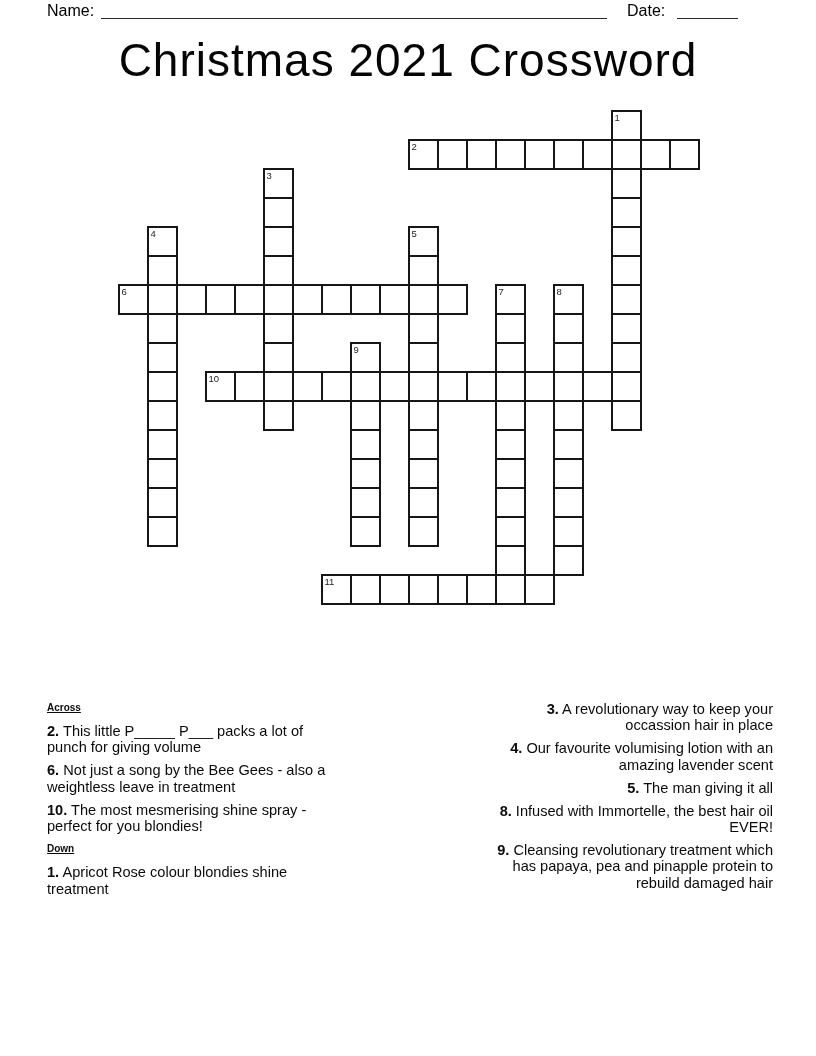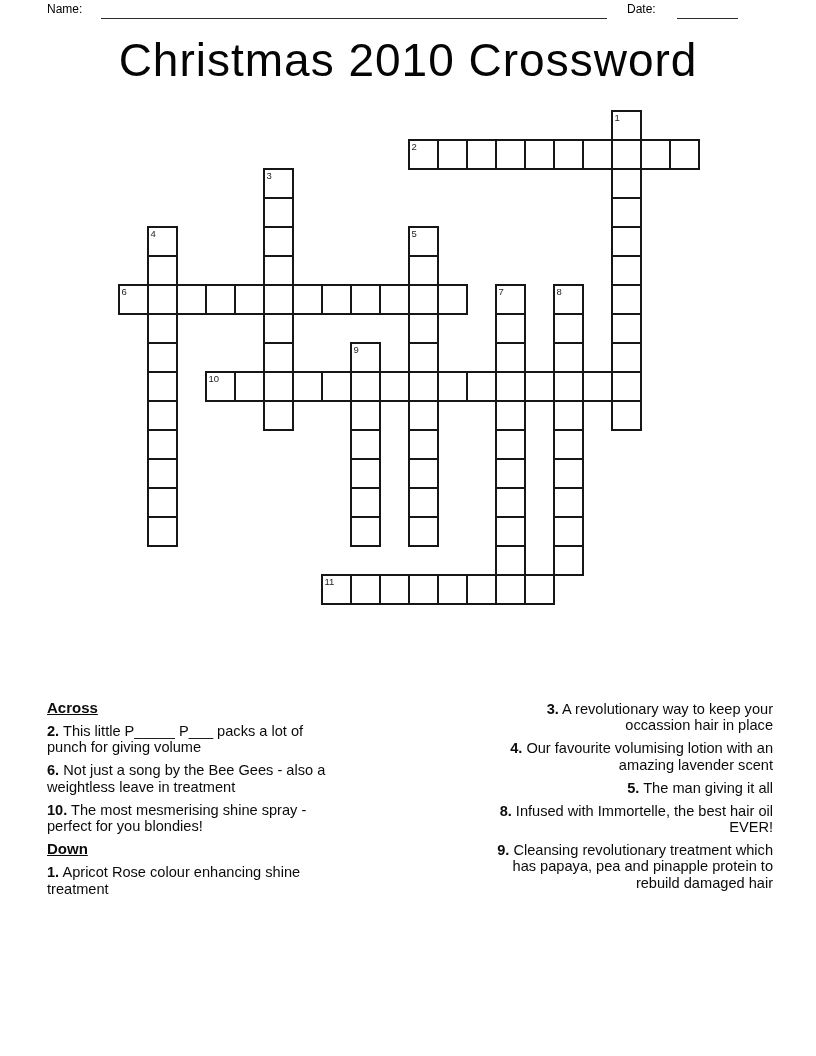--- a/index.html
+++ b/index.html
@@ -10,21 +10,21 @@
     background: #ffffff;
     font-family: "Liberation Sans", sans-serif;
     color: #000;
     overflow: hidden;
   }
 
   
   .hdr-label {
     position: absolute;
     top: 2px;
-    font-size: 12px;
+    font-size: 16px;
     color: #000;
     white-space: nowrap;
   }
   #name-label { left: 47px; }
   #date-label { left: 627px; }
   .blank-line {
     position: absolute;
     top: 3px;
     height: 15px;
     border-bottom: 1.6px solid #2b2b2b;
@@ -77,21 +77,21 @@
   .clue-col {
     position: absolute;
     font-size: 14.6px;
     line-height: 16.4px;
     color: #0b0b0b;
   }
   #clues-left  { left: 47px;  top: 700px; width: 352px; }
   #clues-right { left: 411px; top: 701px; width: 362px; text-align: right; }
   .clue-col h2 {
     margin: 7px 0 0 0;
-    font-size: 15px;
+    font-size: 10px;
     line-height: 16.4px;
     font-weight: bold;
     text-decoration: underline;
     color: #0b0b0b;
   }
   .clue-col h2:first-child { margin-top: 0; }
   .clue-col p { margin: 6.5px 0 0 0; }
   .clue-col p:first-child { margin-top: 0; }
   .clue-col p b { font-weight: bold; }
   .clue-text { white-space: pre-line; }
@@ -99,21 +99,21 @@
 </head>
 <body>
 
 <div class="page">
 
   <span class="hdr-label" id="name-label">Name:</span>
   <span class="blank-line" id="name-line"></span>
   <span class="hdr-label" id="date-label">Date:</span>
   <span class="blank-line" id="date-line"></span>
 
-  <h1 class="title">Christmas 2010 Crossword</h1>
+  <h1 class="title">Christmas 2021 Crossword</h1>
 
   <div id="grid">
       <div class="cell" style="left: 493px; top: 0px;">
         <span class="cellnum">1</span>
       </div>
       <div class="cell" style="left: 493px; top: 29px;"></div>
       <div class="cell" style="left: 493px; top: 58px;"></div>
       <div class="cell" style="left: 493px; top: 87px;"></div>
       <div class="cell" style="left: 493px; top: 116px;"></div>
       <div class="cell" style="left: 493px; top: 145px;"></div>
@@ -239,21 +239,21 @@
 
   <div class="clue-col" id="clues-left">
     <h2>Across</h2>
     <p><b>2.</b> <span class="clue-text">This little P_____ P___ packs a lot of
 punch for giving volume</span></p>
     <p><b>6.</b> <span class="clue-text">Not just a song by the Bee Gees - also a
 weightless leave in treatment</span></p>
     <p><b>10.</b> <span class="clue-text">The most mesmerising shine spray -
 perfect for you blondies!</span></p>
     <h2>Down</h2>
-    <p><b>1.</b> <span class="clue-text">Apricot Rose colour enhancing shine
+    <p><b>1.</b> <span class="clue-text">Apricot Rose colour blondies shine
 treatment</span></p>
   </div>
 
   <div class="clue-col" id="clues-right">
     <p><b>3.</b> <span class="clue-text">A revolutionary way to keep your
 occassion hair in place</span></p>
     <p><b>4.</b> <span class="clue-text">Our favourite volumising lotion with an
 amazing lavender scent</span></p>
     <p><b>5.</b> <span class="clue-text">The man giving it all</span></p>
     <p><b>8.</b> <span class="clue-text">Infused with Immortelle, the best hair oil

